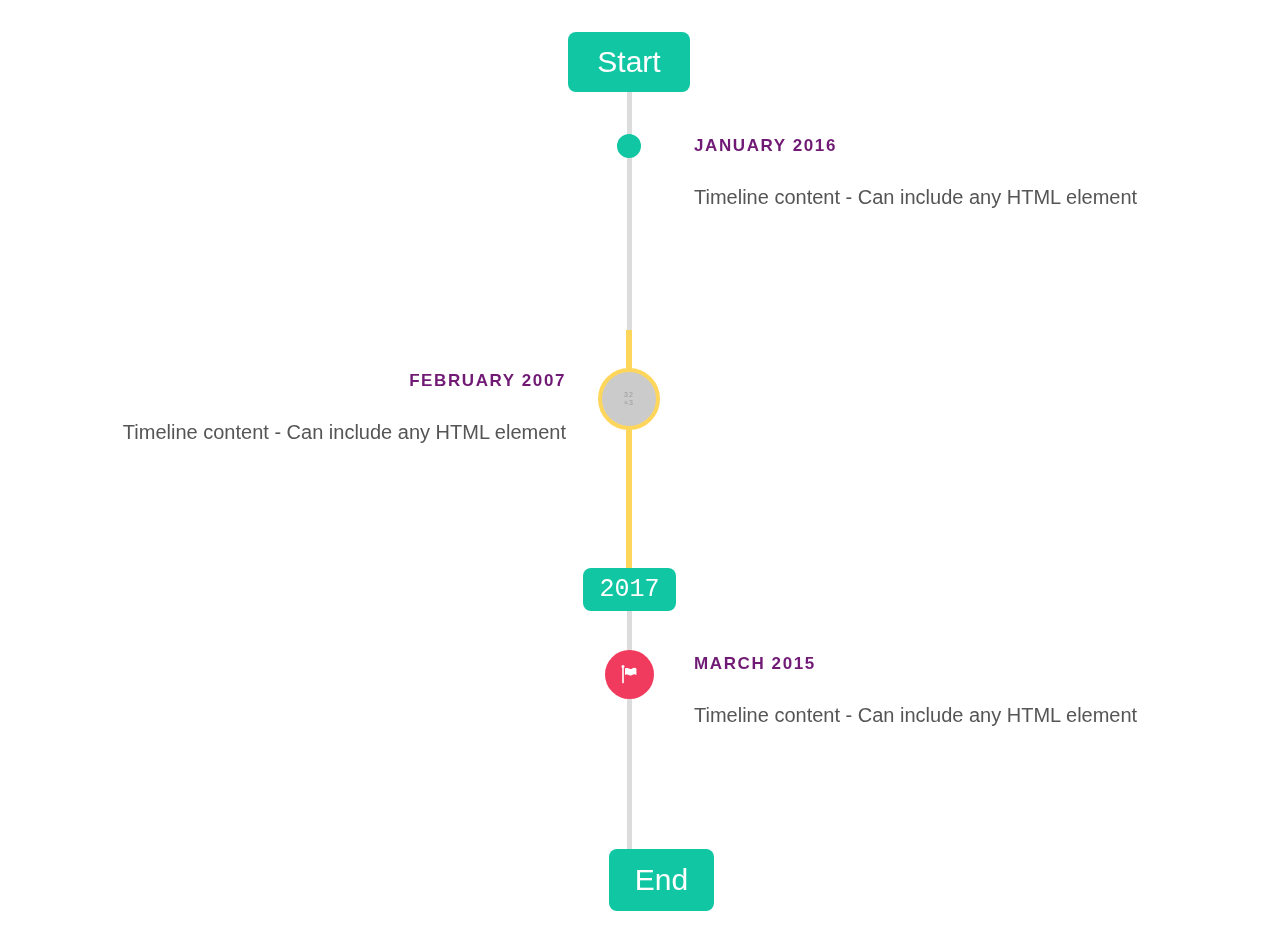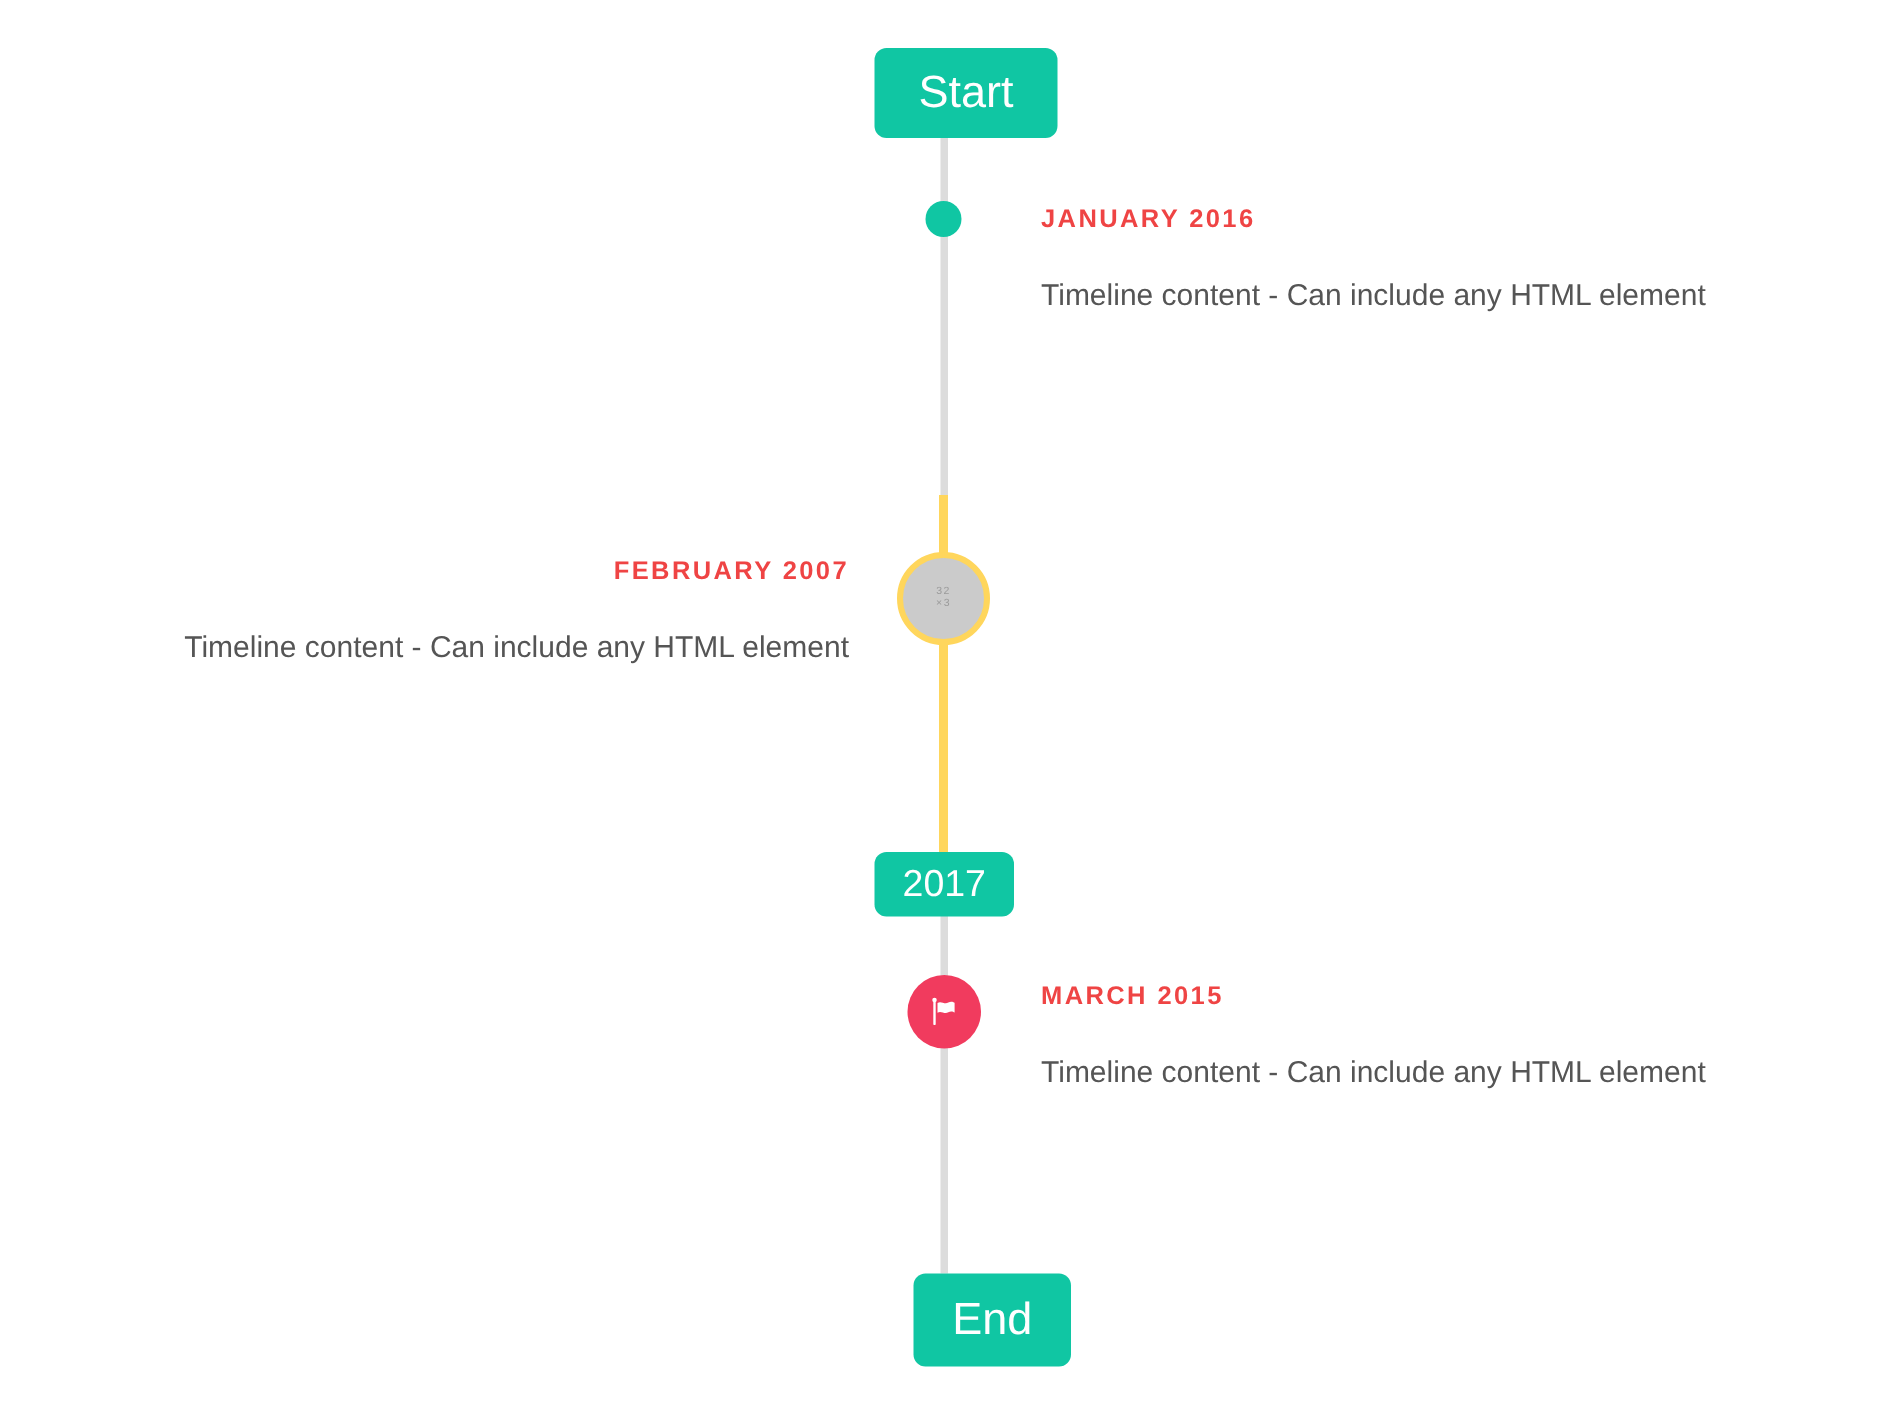--- a/index.html
+++ b/index.html
@@ -32,22 +32,22 @@
   .badge {
     position: absolute;
     background: #10c6a3;
     color: #ffffff;
     border-radius: 8px;
     display: flex;
     align-items: center;
     justify-content: center;
     cursor: default;
   }
-  .badge-start { left: 568px; top: 32px;  width: 122px; height: 60px; font-size: 30px; margin-left: 15px; }
-  .badge-year  { left: 583px; top: 568px; width: 93px;  height: 43px; font-size: 25px; }
+  .badge-start { left: 568px; top: 32px;  width: 122px; height: 60px; font-size: 30px; }
+  .badge-year  { left: 583px; top: 568px; width: 93px;  height: 43px; font-size: 25px; font-family: Liberation Mono, monospace; }
   .badge-end   { left: 577px; top: 849px; width: 105px; height: 62px; font-size: 30px; margin-left: 32px; }
 
   
   .dot-teal {
     position: absolute;
     left: 617px; top: 134px;
     width: 24px; height: 24px;
     border-radius: 50%;
     background: #10c6a3;
   }
@@ -83,21 +83,21 @@
     justify-content: center;
   }
   .circle-flag svg { width: 24px; height: 24px; display: block; }
 
   
   .item-date {
     position: absolute;
     font-size: 17px;
     font-weight: bold;
     letter-spacing: 1.6px;
-    color: #ef4444;
+    color: #701a75;
     white-space: nowrap;
   }
   .item-content {
     position: absolute;
     width: 530px;
     font-size: 20px;
     line-height: 48px;
     color: #555555;
   }
 

